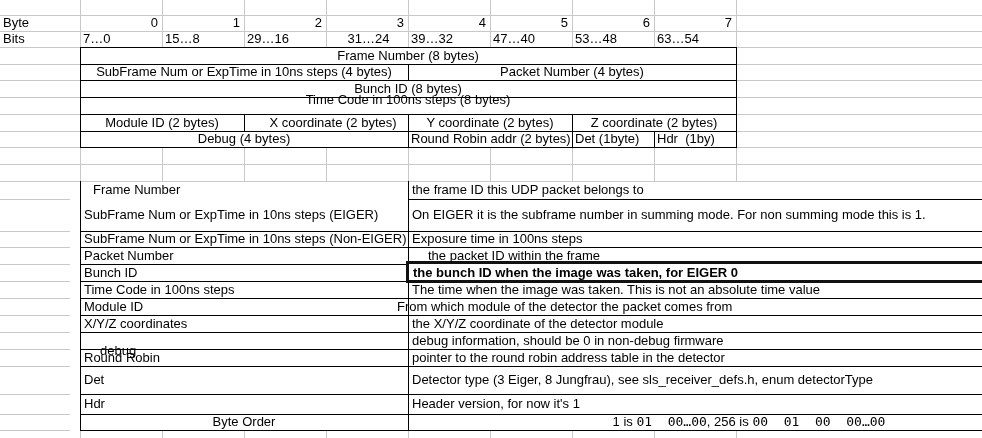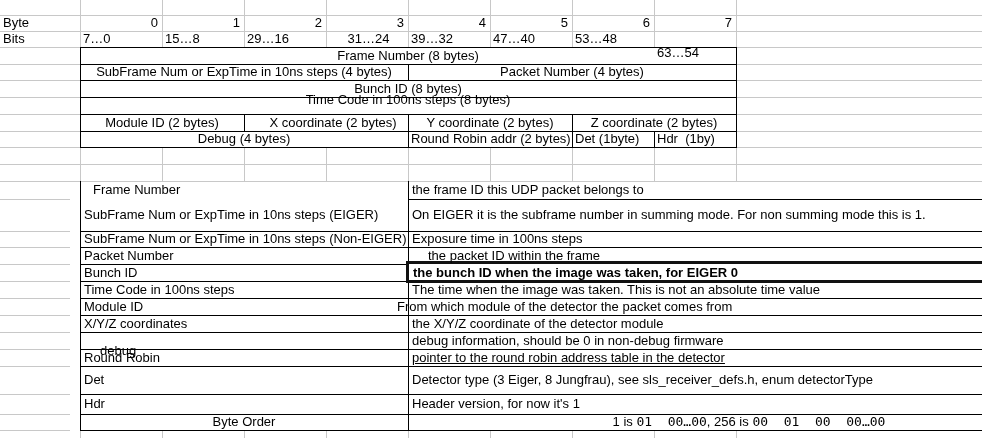--- a/index.html
+++ b/index.html
@@ -134,21 +134,21 @@
 <div class="cell r" style="left:572px;top:15px;width:78px;height:16px;line-height:16px;">6</div>
 <div class="cell r" style="left:654px;top:15px;width:78px;height:16px;line-height:16px;">7</div>
 
 <div class="cell" style="left:83px;top:31px;width:79px;height:16px;line-height:16px;">7…0</div>
 <div class="cell" style="left:165px;top:31px;width:79px;height:16px;line-height:16px;">15…8</div>
 <div class="cell" style="left:247px;top:31px;width:79px;height:16px;line-height:16px;">29…16</div>
 <div class="cell" style="left:329px;top:31px;width:79px;height:16px;line-height:16px;text-align:center;">31…24</div>
 <div class="cell" style="left:411px;top:31px;width:79px;height:16px;line-height:16px;">39…32</div>
 <div class="cell" style="left:493px;top:31px;width:79px;height:16px;line-height:16px;">47…40</div>
 <div class="cell" style="left:575px;top:31px;width:79px;height:16px;line-height:16px;">53…48</div>
-<div class="cell" style="left:657px;top:31px;width:79px;height:16px;line-height:16px;margin-top:14px;">63…54</div>
+<div class="cell" style="left:657px;top:31px;width:79px;height:16px;line-height:16px;">63…54</div>
 
 <div class="cell c" style="left:80px;top:47px;width:656px;height:17px;line-height:17px;">Frame Number (8 bytes)</div>
 <div class="cell c" style="left:80px;top:64px;width:328px;height:16px;line-height:16px;">SubFrame Num or ExpTime in 10ns steps (4 bytes)</div>
 <div class="cell c" style="left:408px;top:64px;width:328px;height:16px;line-height:16px;">Packet Number (4 bytes)</div>
 <div class="cell c" style="left:80px;top:80px;width:656px;height:17px;line-height:17px;">Bunch ID (8 bytes)</div>
 <div class="cell c" style="left:80px;top:91px;width:656px;height:17px;line-height:17px;text-align:center;">Time Code in 100ns steps (8 bytes)</div>
 <div class="cell c" style="left:80px;top:114px;width:164px;height:17px;line-height:17px;">Module ID (2 bytes)</div>
 <div class="cell c" style="left:244px;top:114px;width:164px;height:17px;line-height:17px;padding-left:7px;">X coordinate (2 bytes)</div>
 <div class="cell c" style="left:408px;top:114px;width:164px;height:17px;line-height:17px;">Y coordinate (2 bytes)</div>
 <div class="cell c" style="left:572px;top:114px;width:164px;height:17px;line-height:17px;">Z coordinate (2 bytes)</div>
@@ -178,21 +178,21 @@
 <div class="cell pl" style="left:81px;top:298px;width:326px;height:17px;line-height:17px;">Module ID</div>
 <div class="cell pl" style="left:394px;top:298px;width:572px;height:17px;line-height:17px;">From which module of the detector the packet comes from</div>
 
 <div class="cell pl" style="left:81px;top:315px;width:326px;height:17px;line-height:17px;">X/Y/Z coordinates</div>
 <div class="cell pl" style="left:409px;top:315px;width:572px;height:17px;line-height:17px;">the X/Y/Z coordinate of the detector module</div>
 
 <div class="cell pl" style="left:97px;top:332px;width:326px;height:17px;line-height:17px;margin-top:10px;">debug</div>
 <div class="cell pl" style="left:409px;top:332px;width:572px;height:17px;line-height:17px;">debug information, should be 0 in non-debug firmware</div>
 
 <div class="cell pl" style="left:81px;top:349px;width:326px;height:17px;line-height:17px;">Round Robin</div>
-<div class="cell pl" style="left:409px;top:349px;width:572px;height:17px;line-height:17px;text-decoration:underline;">pointer to the round robin address table in the detector</div>
+<div class="cell pl" style="left:409px;top:349px;width:572px;height:17px;line-height:17px;">pointer to the round robin address table in the detector</div>
 
 <div class="cell pl" style="left:81px;top:366px;width:326px;height:28px;line-height:28px;">Det</div>
 <div class="cell pl" style="left:409px;top:366px;width:572px;height:28px;line-height:28px;">Detector type (3 Eiger, 8 Jungfrau), see sls_receiver_defs.h, enum detectorType</div>
 
 <div class="cell pl" style="left:81px;top:394px;width:326px;height:20px;line-height:20px;">Hdr</div>
 <div class="cell pl" style="left:409px;top:394px;width:572px;height:20px;line-height:20px;">Header version, for now it's 1</div>
 
 <div class="cell c" style="left:80px;top:414px;width:328px;height:16px;line-height:16px;">Byte Order</div>
 <div class="cell c" style="left:408px;top:414px;width:682px;height:16px;line-height:16px;"><span>1 is </span><span class="mono">01  00…00</span><span>, 256 is </span><span class="mono">00  01  00  00…00</span></div>
 

